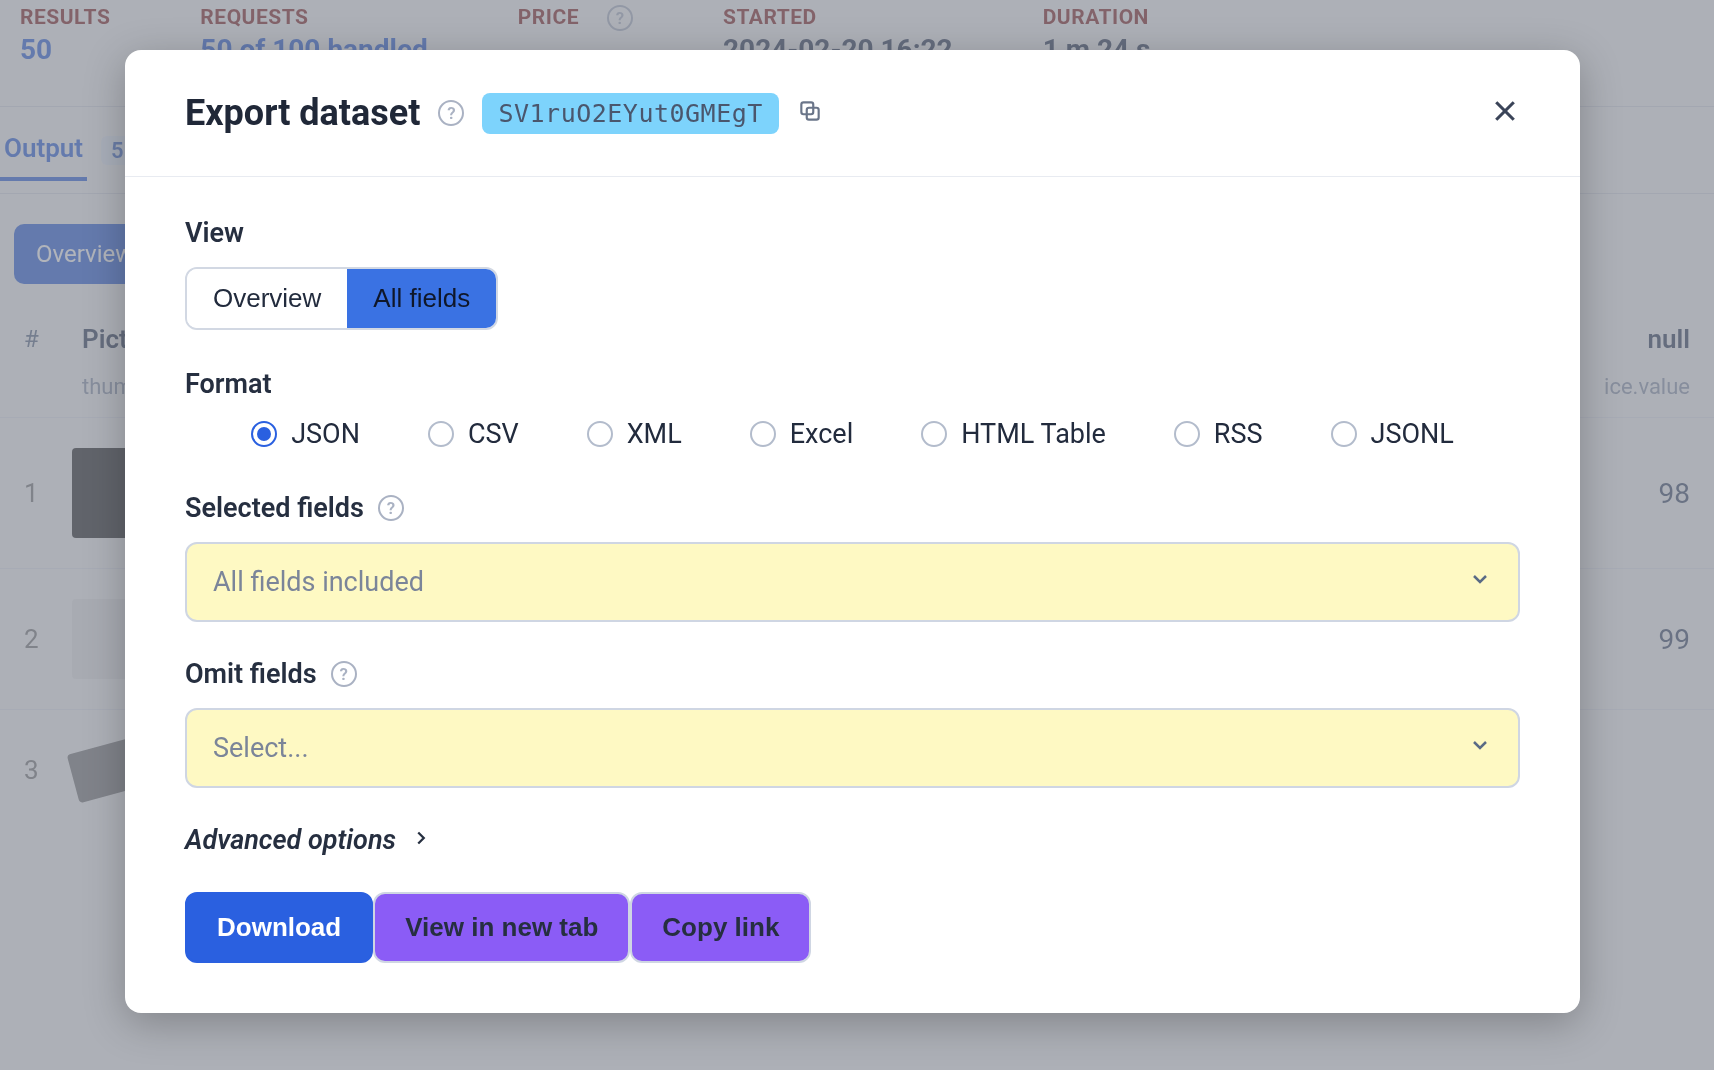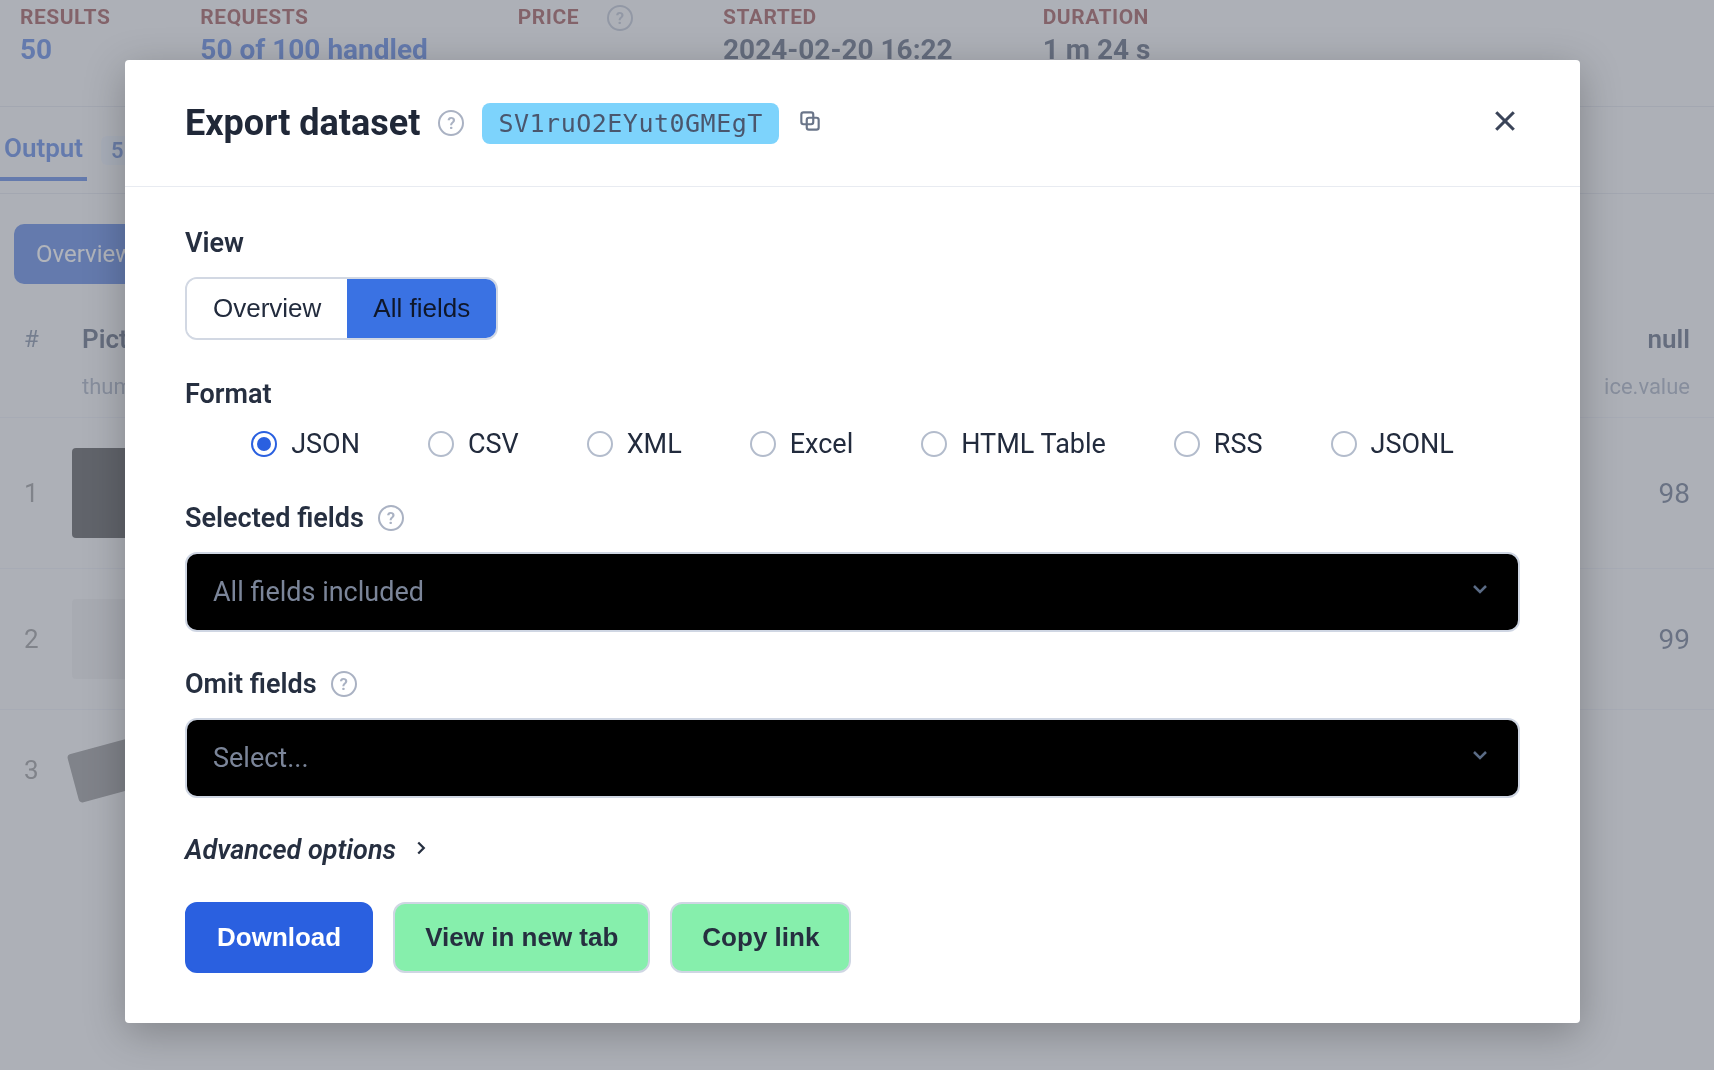--- a/index.html
+++ b/index.html
@@ -101,24 +101,24 @@
 .overlay {
   position:absolute;
   inset:0;
   background: rgba(40,50,70,0.35);
 }
 
 
 .modal {
   position: absolute;
   left: 125px;
-  top: 60px;
+  top: 50px;
   width: 1455px;
   background: #fff;
-  border-radius: 4px;
+  border-radius: 16px;
   box-shadow: 0 10px 40px rgba(0,0,0,0.25);
   overflow: hidden;
 }
 .modal-head {
   display:flex;
   align-items:center;
   padding: 42px 60px 42px 60px;
   border-bottom: 1px solid #e8ebf1;
   gap: 18px;
 }
@@ -212,21 +212,21 @@
   border-color: #2a60e0;
 }
 .radio-dot.checked::after {
   content:"";
   width:14px; height:14px; border-radius:50%; background:#2a60e0;
 }
 .select-box {
   width: 100%;
   border: 2px solid #cfd6e3;
   border-radius: 12px;
-  background: #000000;
+  background: #fef9c3;
   padding: 22px 26px;
   font-size: 27px;
   color: #7b8599;
   display:flex;
   align-items:center;
   justify-content:space-between;
   cursor:pointer;
   margin-bottom: 36px;
 }
 .chev { color:#5a6b85; }
@@ -236,29 +236,29 @@
   gap: 14px;
   font-size: 27px;
   font-weight: 600;
   color:#262f40;
   margin-bottom: 36px;
   cursor:pointer;
   font-style:italic;
 }
 .action-row {
   display:flex;
-  gap: 20px;
+  gap: 0;
 }
 .btn {
   font-size: 26px;
   font-weight: 600;
   padding: 18px 30px;
   border-radius: 12px;
   border: 2px solid #cfd6e3;
-  background:#86efac;
+  background:#8b5cf6;
   color:#262f40;
   cursor:pointer;
 }
 .btn.primary {
   background:#2a60e0;
   border-color:#2a60e0;
   color:#fff;
 }
 </style>
 </head>

